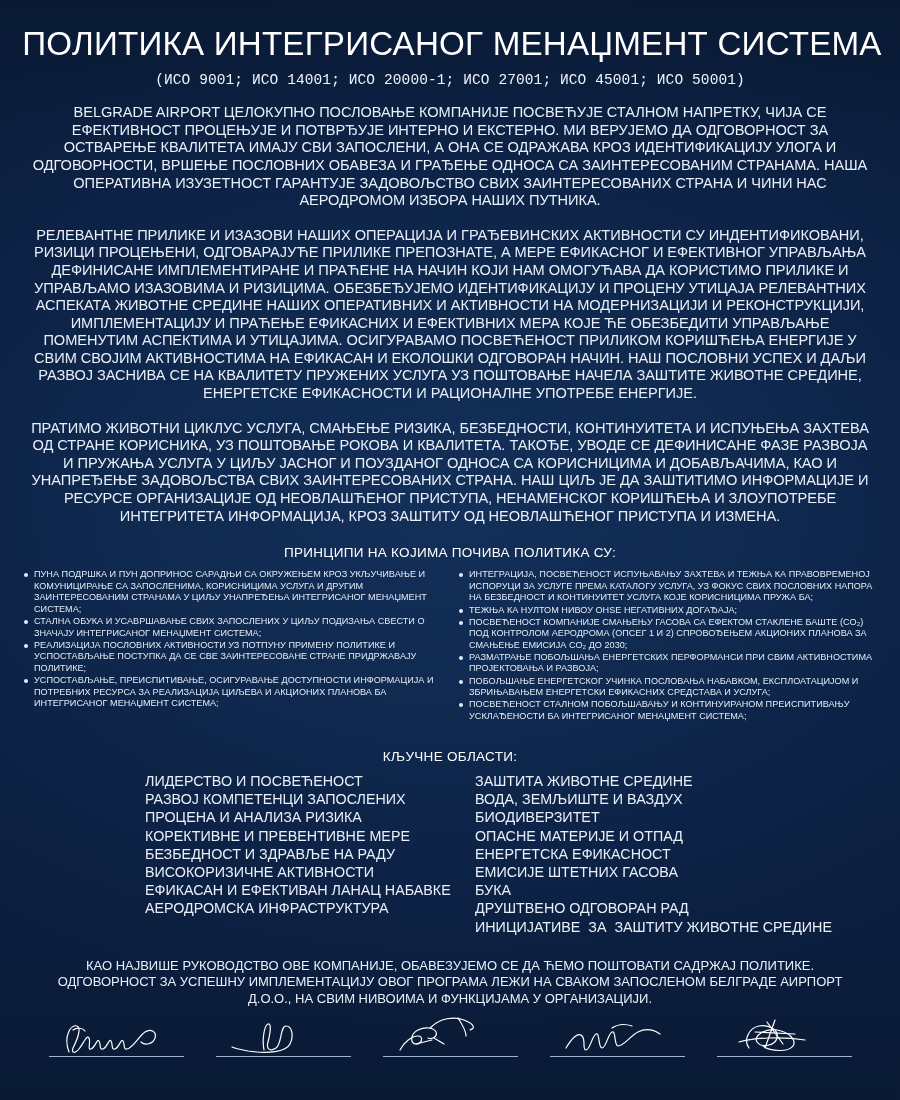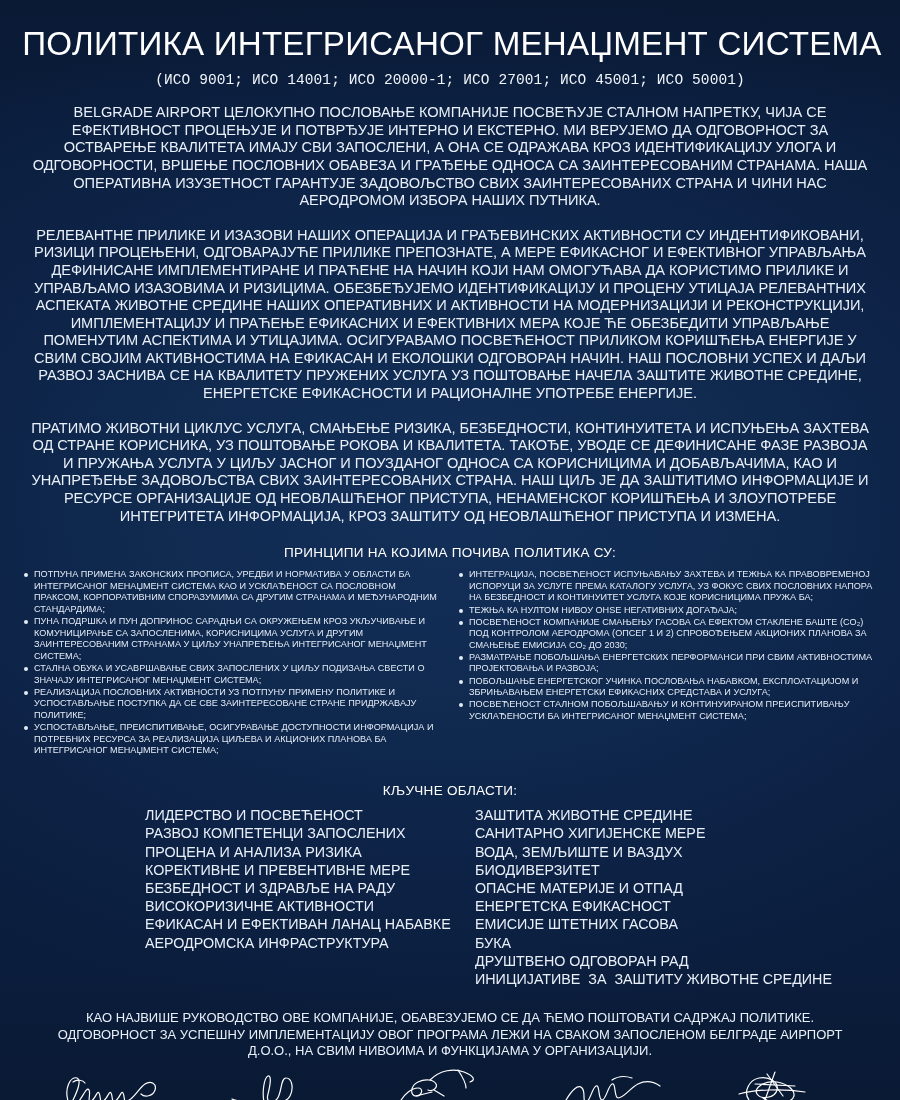--- a/index.html
+++ b/index.html
@@ -169,21 +169,20 @@
   <div class="subtitle">(ИСО 9001; ИСО 14001; ИСО 20000-1; ИСО 27001; ИСО 45001; ИСО 50001)</div>
 
   <div class="para p1">BELGRADE AIRPORT ЦЕЛОКУПНО ПОСЛОВАЊЕ КОМПАНИЈЕ ПОСВЕЋУЈЕ СТАЛНОМ НАПРЕТКУ, ЧИЈА СЕ ЕФЕКТИВНОСТ ПРОЦЕЊУЈЕ И ПОТВРЂУЈЕ ИНТЕРНО И ЕКСТЕРНО. МИ ВЕРУЈЕМО ДА ОДГОВОРНОСТ ЗА ОСТВАРЕЊЕ КВАЛИТЕТА ИМАЈУ СВИ ЗАПОСЛЕНИ, А ОНА СЕ ОДРАЖАВА КРОЗ ИДЕНТИФИКАЦИЈУ УЛОГА И ОДГОВОРНОСТИ, ВРШЕЊЕ ПОСЛОВНИХ ОБАВЕЗА И ГРАЂЕЊЕ ОДНОСА СА ЗАИНТЕРЕСОВАНИМ СТРАНАМА. НАША ОПЕРАТИВНА ИЗУЗЕТНОСТ ГАРАНТУЈЕ ЗАДОВОЉСТВО СВИХ ЗАИНТЕРЕСОВАНИХ СТРАНА И ЧИНИ НАС АЕРОДРОМОМ ИЗБОРА НАШИХ ПУТНИКА.</div>
   <div class="para p2">РЕЛЕВАНТНЕ ПРИЛИКЕ И ИЗАЗОВИ НАШИХ ОПЕРАЦИЈА И ГРАЂЕВИНСКИХ АКТИВНОСТИ СУ ИНДЕНТИФИКОВАНИ, РИЗИЦИ ПРОЦЕЊЕНИ, ОДГОВАРАЈУЋЕ ПРИЛИКЕ ПРЕПОЗНАТЕ, А МЕРЕ ЕФИКАСНОГ И ЕФЕКТИВНОГ УПРАВЉАЊА ДЕФИНИСАНЕ ИМПЛЕМЕНТИРАНЕ И ПРАЋЕНЕ НА НАЧИН КОЈИ НАМ ОМОГУЋАВА ДА КОРИСТИМО ПРИЛИКЕ И УПРАВЉАМО ИЗАЗОВИМА И РИЗИЦИМА. ОБЕЗБЕЂУЈЕМО ИДЕНТИФИКАЦИЈУ И ПРОЦЕНУ УТИЦАЈА РЕЛЕВАНТНИХ АСПЕКАТА ЖИВОТНЕ СРЕДИНЕ НАШИХ ОПЕРАТИВНИХ И АКТИВНОСТИ НА МОДЕРНИЗАЦИЈИ И РЕКОНСТРУКЦИЈИ, ИМПЛЕМЕНТАЦИЈУ И ПРАЋЕЊЕ ЕФИКАСНИХ И ЕФЕКТИВНИХ МЕРА КОЈЕ ЋЕ ОБЕЗБЕДИТИ УПРАВЉАЊЕ ПОМЕНУТИМ АСПЕКТИМА И УТИЦАЈИМА. ОСИГУРАВАМО ПОСВЕЋЕНОСТ ПРИЛИКОМ КОРИШЋЕЊА ЕНЕРГИЈЕ У СВИМ СВОЈИМ АКТИВНОСТИМА НА ЕФИКАСАН И ЕКОЛОШКИ ОДГОВОРАН НАЧИН. НАШ ПОСЛОВНИ УСПЕХ И ДАЉИ РАЗВОЈ ЗАСНИВА СЕ НА КВАЛИТЕТУ ПРУЖЕНИХ УСЛУГА УЗ ПОШТОВАЊЕ НАЧЕЛА ЗАШТИТЕ ЖИВОТНЕ СРЕДИНЕ, ЕНЕРГЕТСКЕ ЕФИКАСНОСТИ И РАЦИОНАЛНЕ УПОТРЕБЕ ЕНЕРГИЈЕ.</div>
   <div class="para p3">ПРАТИМО ЖИВОТНИ ЦИКЛУС УСЛУГА, СМАЊЕЊЕ РИЗИКА, БЕЗБЕДНОСТИ, КОНТИНУИТЕТА И ИСПУЊЕЊА ЗАХТЕВА ОД СТРАНЕ КОРИСНИКА, УЗ ПОШТОВАЊЕ РОКОВА И КВАЛИТЕТА. ТАКОЂЕ, УВОДЕ СЕ ДЕФИНИСАНЕ ФАЗЕ РАЗВОЈА И ПРУЖАЊА УСЛУГА У ЦИЉУ ЈАСНОГ И ПОУЗДАНОГ ОДНОСА СА КОРИСНИЦИМА И ДОБАВЉАЧИМА, КАО И УНАПРЕЂЕЊЕ ЗАДОВОЉСТВА СВИХ ЗАИНТЕРЕСОВАНИХ СТРАНА. НАШ ЦИЉ ЈЕ ДА ЗАШТИТИМО ИНФОРМАЦИЈЕ И РЕСУРСЕ ОРГАНИЗАЦИЈЕ ОД НЕОВЛАШЋЕНОГ ПРИСТУПА, НЕНАМЕНСКОГ КОРИШЋЕЊА И ЗЛОУПОТРЕБЕ ИНТЕГРИТЕТА ИНФОРМАЦИЈА, КРОЗ ЗАШТИТУ ОД НЕОВЛАШЋЕНОГ ПРИСТУПА И ИЗМЕНА.</div>
 
   <div class="section-head sh-principles">ПРИНЦИПИ НА КОЈИМА ПОЧИВА ПОЛИТИКА СУ:</div>
 
   <div class="bullet-cols">
     <div class="bullet-col">
-      <div class="bullet"><span class="dot"></span><span>ПОТПУНА ПРИМЕНА ЗАКОНСКИХ ПРОПИСА, УРЕДБИ И НОРМАТИВА У ОБЛАСТИ БА ИНТЕГРИСАНОГ МЕНАЏМЕНТ СИСТЕМА КАО И УСКЛАЂЕНОСТ СА ПОСЛОВНОМ ПРАКСОМ, КОРПОРАТИВНИМ СПОРАЗУМИМА СА ДРУГИМ СТРАНАМА И МЕЂУНАРОДНИМ СТАНДАРДИМА;</span></div>
       <div class="bullet"><span class="dot"></span><span>ПУНА ПОДРШКА И ПУН ДОПРИНОС САРАДЊИ СА ОКРУЖЕЊЕМ КРОЗ УКЉУЧИВАЊЕ И КОМУНИЦИРАЊЕ СА ЗАПОСЛЕНИМА, КОРИСНИЦИМА УСЛУГА И ДРУГИМ ЗАИНТЕРЕСОВАНИМ СТРАНАМА У ЦИЉУ УНАПРЕЂЕЊА ИНТЕГРИСАНОГ МЕНАЏМЕНТ СИСТЕМА;</span></div>
       <div class="bullet"><span class="dot"></span><span>СТАЛНА ОБУКА И УСАВРШАВАЊЕ СВИХ ЗАПОСЛЕНИХ У ЦИЉУ ПОДИЗАЊА СВЕСТИ О ЗНАЧАЈУ ИНТЕГРИСАНОГ МЕНАЏМЕНТ СИСТЕМА;</span></div>
       <div class="bullet"><span class="dot"></span><span>РЕАЛИЗАЦИЈА ПОСЛОВНИХ АКТИВНОСТИ УЗ ПОТПУНУ ПРИМЕНУ ПОЛИТИКЕ И УСПОСТАВЉАЊЕ ПОСТУПКА ДА СЕ СВЕ ЗАИНТЕРЕСОВАНЕ СТРАНЕ ПРИДРЖАВАЈУ ПОЛИТИКЕ;</span></div>
       <div class="bullet"><span class="dot"></span><span>УСПОСТАВЉАЊЕ, ПРЕИСПИТИВАЊЕ, ОСИГУРАВАЊЕ ДОСТУПНОСТИ ИНФОРМАЦИЈА И ПОТРЕБНИХ РЕСУРСА ЗА РЕАЛИЗАЦИЈА ЦИЉЕВА И АКЦИОНИХ ПЛАНОВА БА ИНТЕГРИСАНОГ МЕНАЏМЕНТ СИСТЕМА;</span></div>
     </div>
     <div class="bullet-col">
       <div class="bullet"><span class="dot"></span><span>ИНТЕГРАЦИЈА, ПОСВЕЋЕНОСТ ИСПУЊАВАЊУ ЗАХТЕВА И ТЕЖЊА КА ПРАВОВРЕМЕНОЈ ИСПОРУЦИ ЗА УСЛУГЕ ПРЕМА КАТАЛОГУ УСЛУГА, УЗ ФОКУС СВИХ ПОСЛОВНИХ НАПОРА НА БЕЗБЕДНОСТ И КОНТИНУИТЕТ УСЛУГА КОЈЕ КОРИСНИЦИМА ПРУЖА БА;</span></div>
       <div class="bullet"><span class="dot"></span><span>ТЕЖЊА КА НУЛТОМ НИВОУ OHSE НЕГАТИВНИХ ДОГАЂАЈА;</span></div>
       <div class="bullet"><span class="dot"></span><span>ПОСВЕЋЕНОСТ КОМПАНИЈЕ СМАЊЕЊУ ГАСОВА СА ЕФЕКТОМ СТАКЛЕНЕ БАШТЕ (CO₂) ПОД КОНТРОЛОМ АЕРОДРОМА (ОПСЕГ 1 И 2) СПРОВОЂЕЊЕМ АКЦИОНИХ ПЛАНОВА ЗА СМАЊЕЊЕ ЕМИСИЈА CO₂ ДО 2030;</span></div>
       <div class="bullet"><span class="dot"></span><span>РАЗМАТРАЊЕ ПОБОЉШАЊА ЕНЕРГЕТСКИХ ПЕРФОРМАНСИ ПРИ СВИМ АКТИВНОСТИМА ПРОЈЕКТОВАЊА И РАЗВОЈА;</span></div>
@@ -200,21 +199,20 @@
       <div class="area-item">РАЗВОЈ КОМПЕТЕНЦИ ЗАПОСЛЕНИХ</div>
       <div class="area-item">ПРОЦЕНА И АНАЛИЗА РИЗИКА</div>
       <div class="area-item">КОРЕКТИВНЕ И ПРЕВЕНТИВНЕ МЕРЕ</div>
       <div class="area-item">БЕЗБЕДНОСТ И ЗДРАВЉЕ НА РАДУ</div>
       <div class="area-item">ВИСОКОРИЗИЧНЕ АКТИВНОСТИ</div>
       <div class="area-item">ЕФИКАСАН И ЕФЕКТИВАН ЛАНАЦ НАБАВКЕ</div>
       <div class="area-item">АЕРОДРОМСКА ИНФРАСТРУКТУРА</div>
     </div>
     <div class="areas-col right">
       <div class="area-item">ЗАШТИТА ЖИВОТНЕ СРЕДИНЕ</div>
-      <div class="area-item">САНИТАРНО ХИГИЈЕНСКЕ МЕРЕ</div>
       <div class="area-item">ВОДА, ЗЕМЉИШТЕ И ВАЗДУХ</div>
       <div class="area-item">БИОДИВЕРЗИТЕТ</div>
       <div class="area-item">ОПАСНЕ МАТЕРИЈЕ И ОТПАД</div>
       <div class="area-item">ЕНЕРГЕТСКА ЕФИКАСНОСТ</div>
       <div class="area-item">ЕМИСИЈЕ ШТЕТНИХ ГАСОВА</div>
       <div class="area-item">БУКА</div>
       <div class="area-item">ДРУШТВЕНО ОДГОВОРАН РАД</div>
       <div class="area-item">ИНИЦИЈАТИВЕ  ЗА  ЗАШТИТУ ЖИВОТНЕ СРЕДИНЕ</div>
     </div>
   </div>

